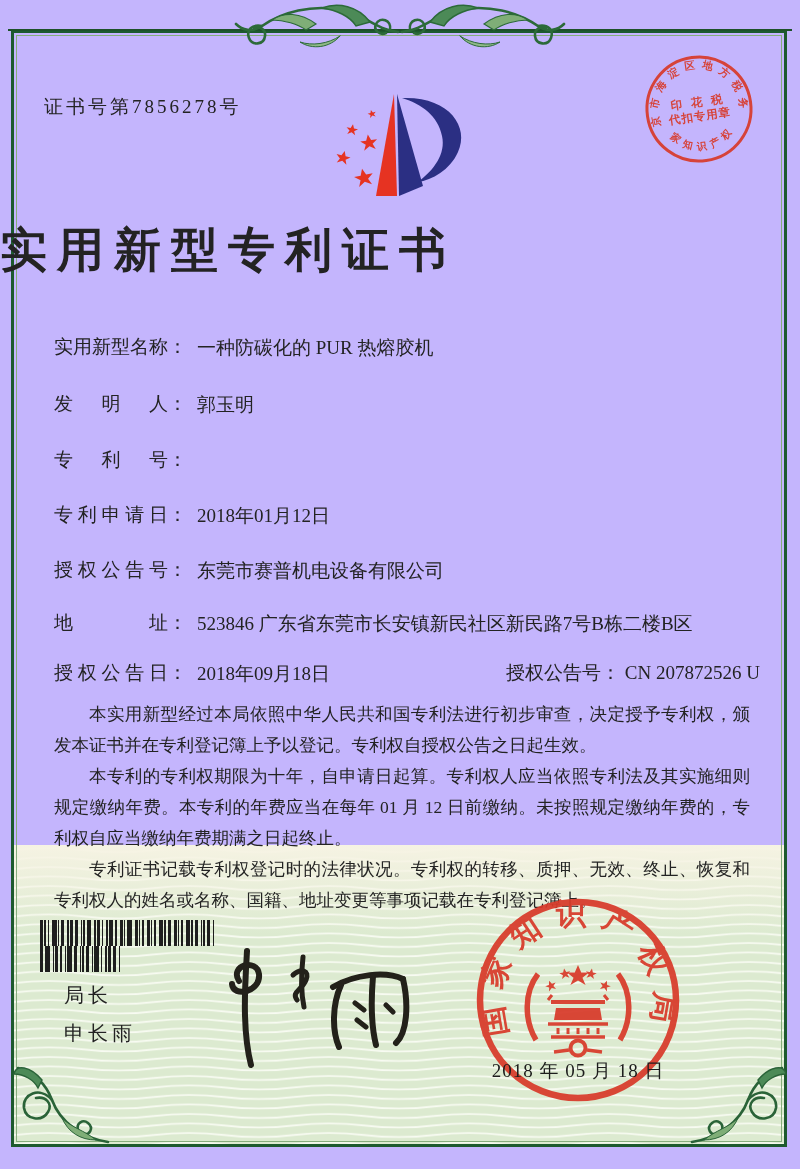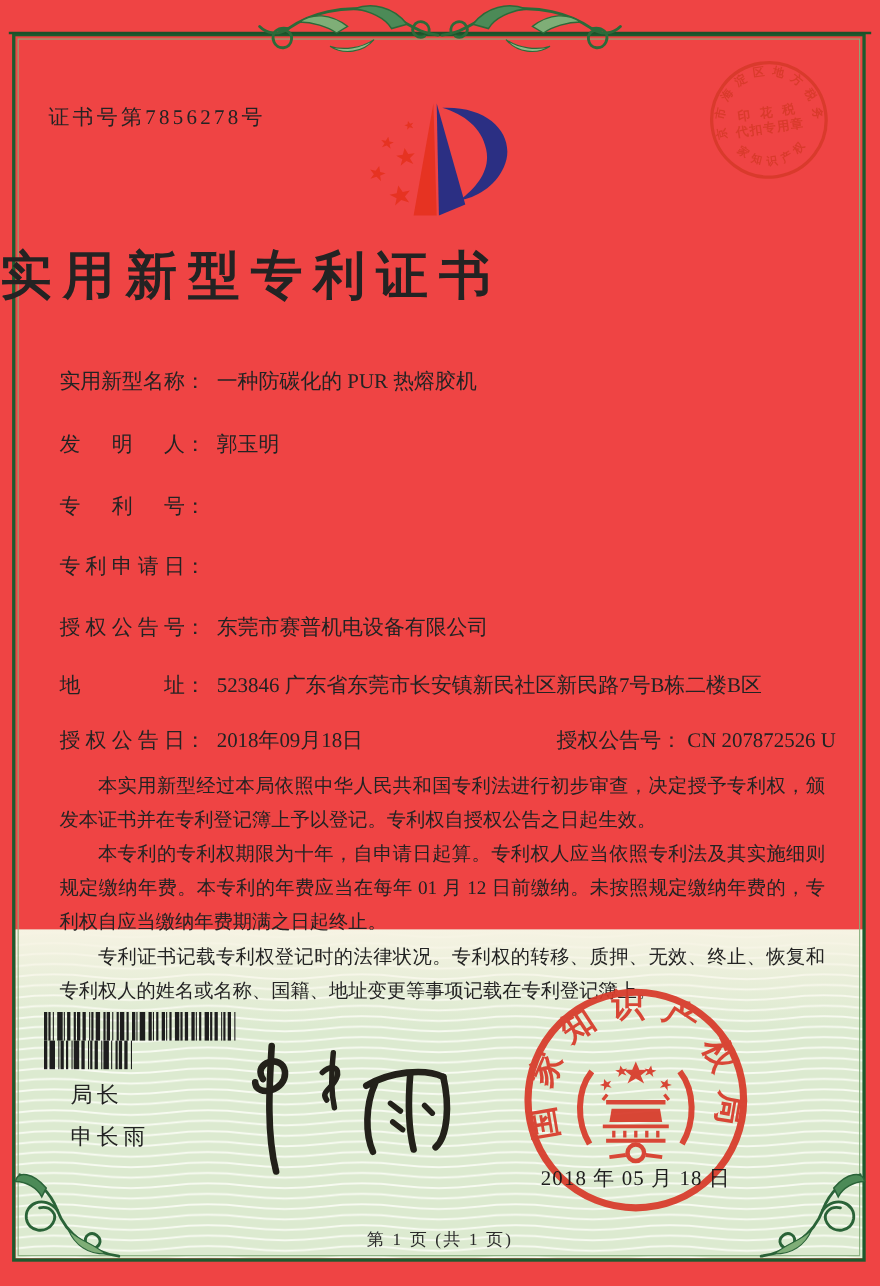--- a/index.html
+++ b/index.html
@@ -1,16 +1,16 @@
 <!DOCTYPE html>
 <html><head>
 <meta charset="utf-8">
 <style>
   html,body{margin:0;padding:0;background:#d8d4c4;}
-  #paper{position:relative;width:800px;height:1169px;margin:0 auto;background:#ef4444;overflow:hidden;
+  #paper{position:relative;width:800px;height:1169px;margin:0 auto;background:#c4b5fd;overflow:hidden;
          font-family:"Liberation Serif","DejaVu Serif",serif;color:#232323;}
   
   .frame{position:absolute;left:11px;top:30px;width:770px;height:1111px;border:3px solid #1d5a2e;z-index:4;pointer-events:none;}
   .frame-inner{position:absolute;left:2px;top:2px;right:2px;bottom:2px;border:1px solid #86ad7c;}
   
   .wave-zone{position:absolute;left:14px;top:845px;width:772px;height:299px;z-index:0;}
   .wave-fade{position:absolute;left:14px;top:845px;width:772px;height:90px;z-index:1;
              background:linear-gradient(#f6f3e3,rgba(246,243,227,0));}
   .ornament{position:absolute;left:0;top:0;z-index:5;pointer-events:none;}
   
@@ -139,20 +139,21 @@
       <span class="fcolon">：</span>
     <span class="fvalue">郭玉明</span>
   </div>
   <div class="frow" style="top:447px">
     <span class="flabel">专利号</span>
       <span class="fcolon">：</span>
   </div>
   <div class="frow" style="top:502px">
     <span class="flabel">专利申请日</span>
       <span class="fcolon">：</span>
+    <span class="fvalue">2018年01月12日</span>
   </div>
   <div class="frow" style="top:557px">
     <span class="flabel">授权公告号</span>
       <span class="fcolon">：</span>
     <span class="fvalue">东莞市赛普机电设备有限公司</span>
   </div>
   <div class="frow" style="top:610px">
     <span class="flabel">地址</span>
       <span class="fcolon">：</span>
     <span class="fvalue">523846 广东省东莞市长安镇新民社区新民路7号B栋二楼B区</span>
@@ -211,15 +212,14 @@
       <path d="M-20,22 v6 M-10,22 v6 M0,22 v6 M10,22 v6 M20,22 v6" stroke-width="3" fill="none"></path>
       <path d="M-27,31 L27,31" stroke-width="3.5" fill="none"></path>
       <path d="M-42,34 C-54,14 -54,-14 -40,-32" stroke-width="5.5" fill="none"></path>
       <path d="M42,34 C54,14 54,-14 40,-32" stroke-width="5.5" fill="none"></path>
       <circle cx="0" cy="42" r="7.5" fill="none" stroke-width="4"></circle>
       <path d="M-24,46 L-9,44 M24,46 L9,44" stroke-width="3.5" fill="none"></path>
     </g>
   </svg>
   <div class="seal-date">2018 年 05 月 18 日</div>
 
-  <div class="footer">第 1 页 (共 1 页)</div>
 
 </div>
 
 </body></html>

